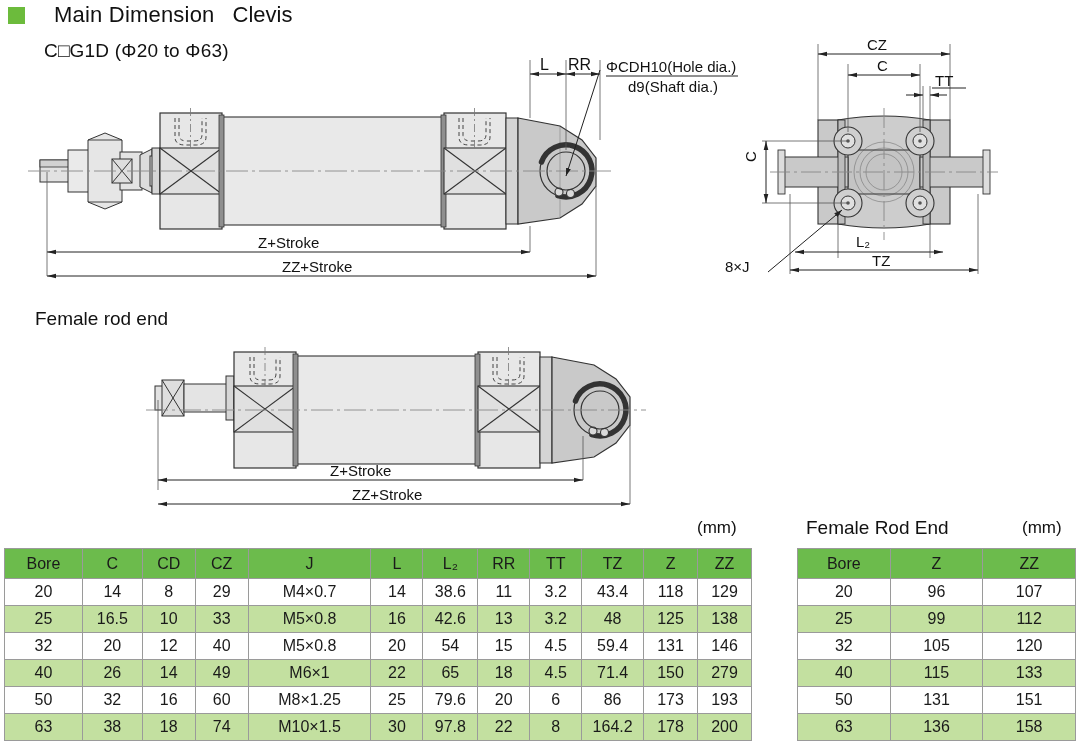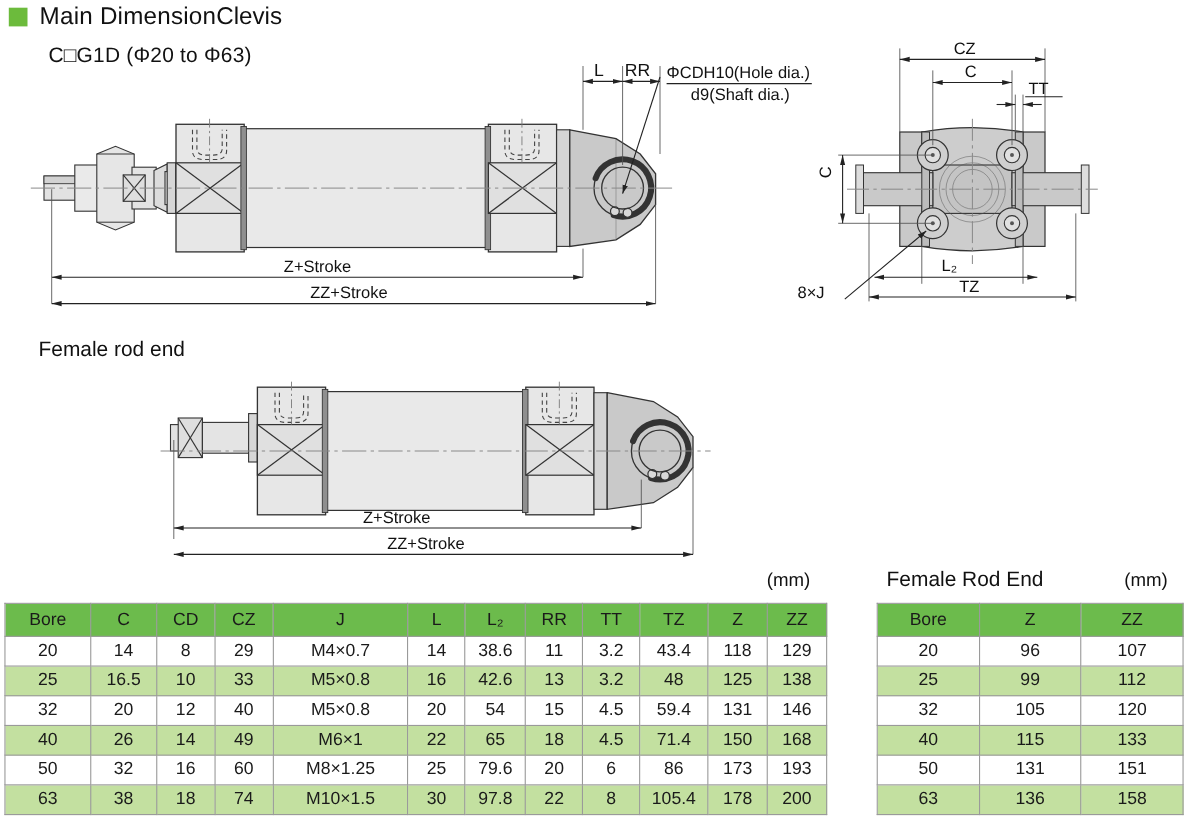--- a/index.html
+++ b/index.html
@@ -16,20 +16,21 @@
     overflow: hidden;
   }
 
   
   .page-header {
     position: absolute;
     left: 8px;
     top: 2px;
     display: flex;
     align-items: center;
+    gap: 18px;
   }
   .bullet-square {
     width: 17px;
     height: 17px;
     background: #6cbb3c;
     margin-right: 11px;
     flex: 0 0 auto;
   }
   .header-title {
     font-size: 22px;
@@ -449,21 +450,21 @@
       <td>26</td>
       <td>14</td>
       <td>49</td>
       <td>M6×1</td>
       <td>22</td>
       <td>65</td>
       <td>18</td>
       <td>4.5</td>
       <td>71.4</td>
       <td>150</td>
-      <td>168</td>
+      <td>279</td>
     </tr>
     <tr class="odd">
       <td>50</td>
       <td>32</td>
       <td>16</td>
       <td>60</td>
       <td>M8×1.25</td>
       <td>25</td>
       <td>79.6</td>
       <td>20</td>
@@ -475,21 +476,21 @@
     <tr class="even">
       <td>63</td>
       <td>38</td>
       <td>18</td>
       <td>74</td>
       <td>M10×1.5</td>
       <td>30</td>
       <td>97.8</td>
       <td>22</td>
       <td>8</td>
-      <td>105.4</td>
+      <td>164.2</td>
       <td>178</td>
       <td>200</td>
     </tr>
   </tbody>
 </table>
 
 <table class="dimtable" id="female-table">
   <colgroup>
       <col style="width:93px">
       <col style="width:93px">

